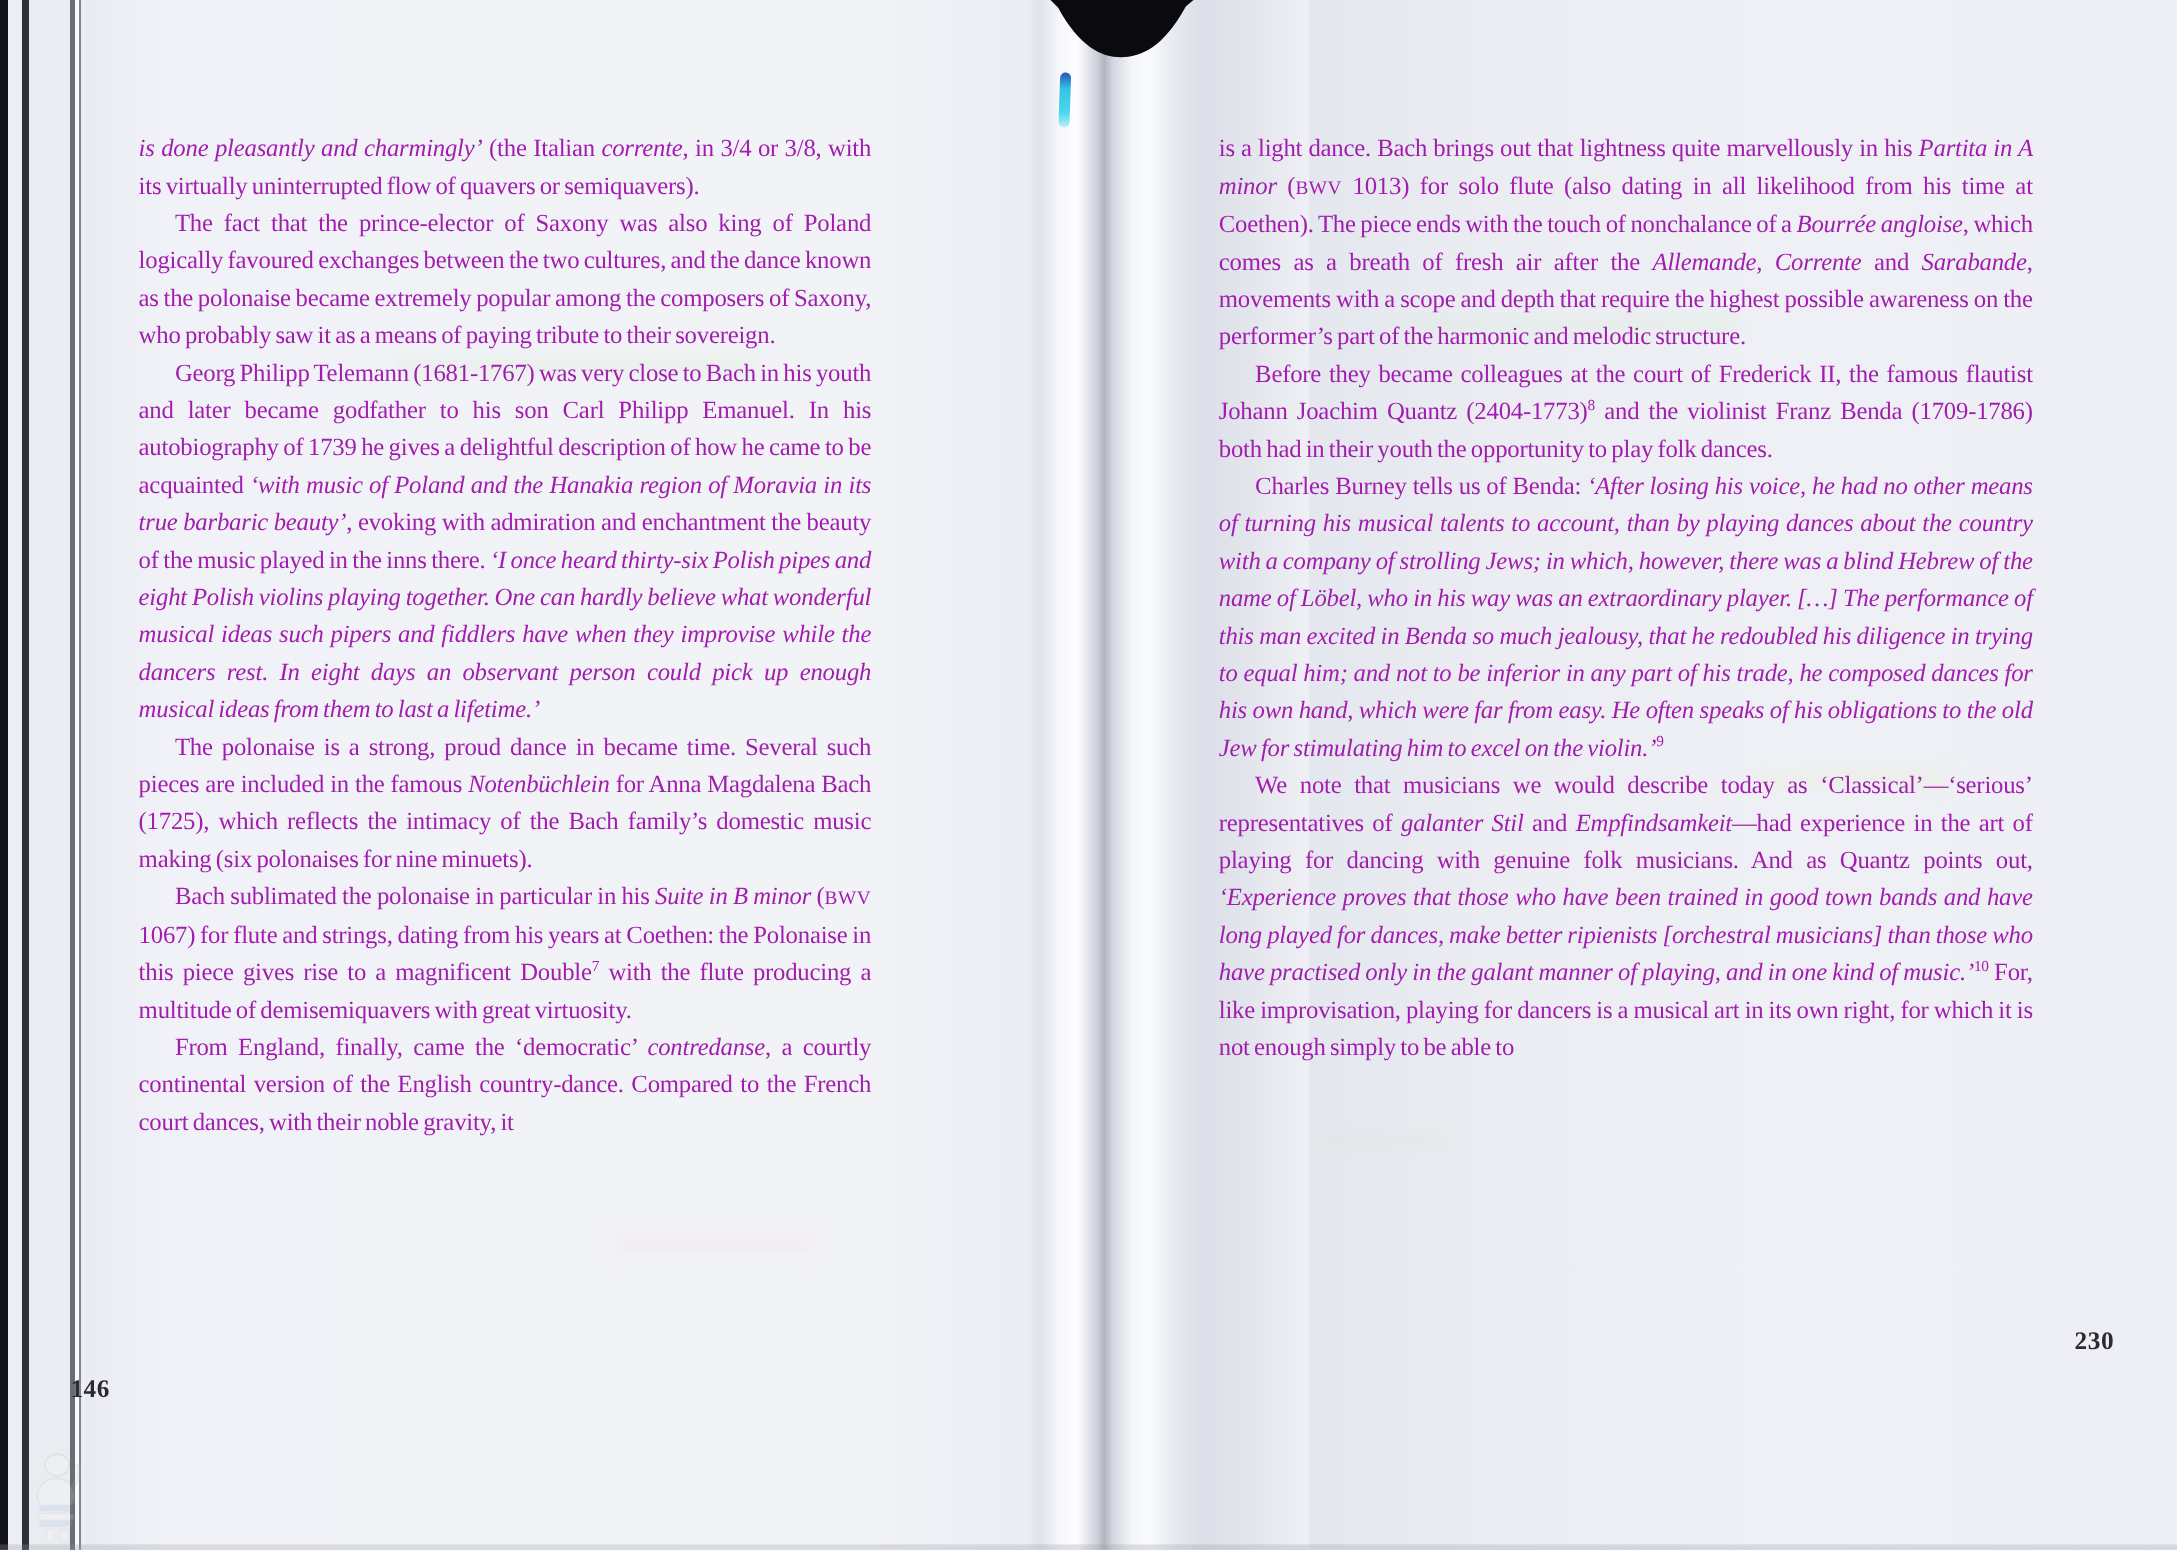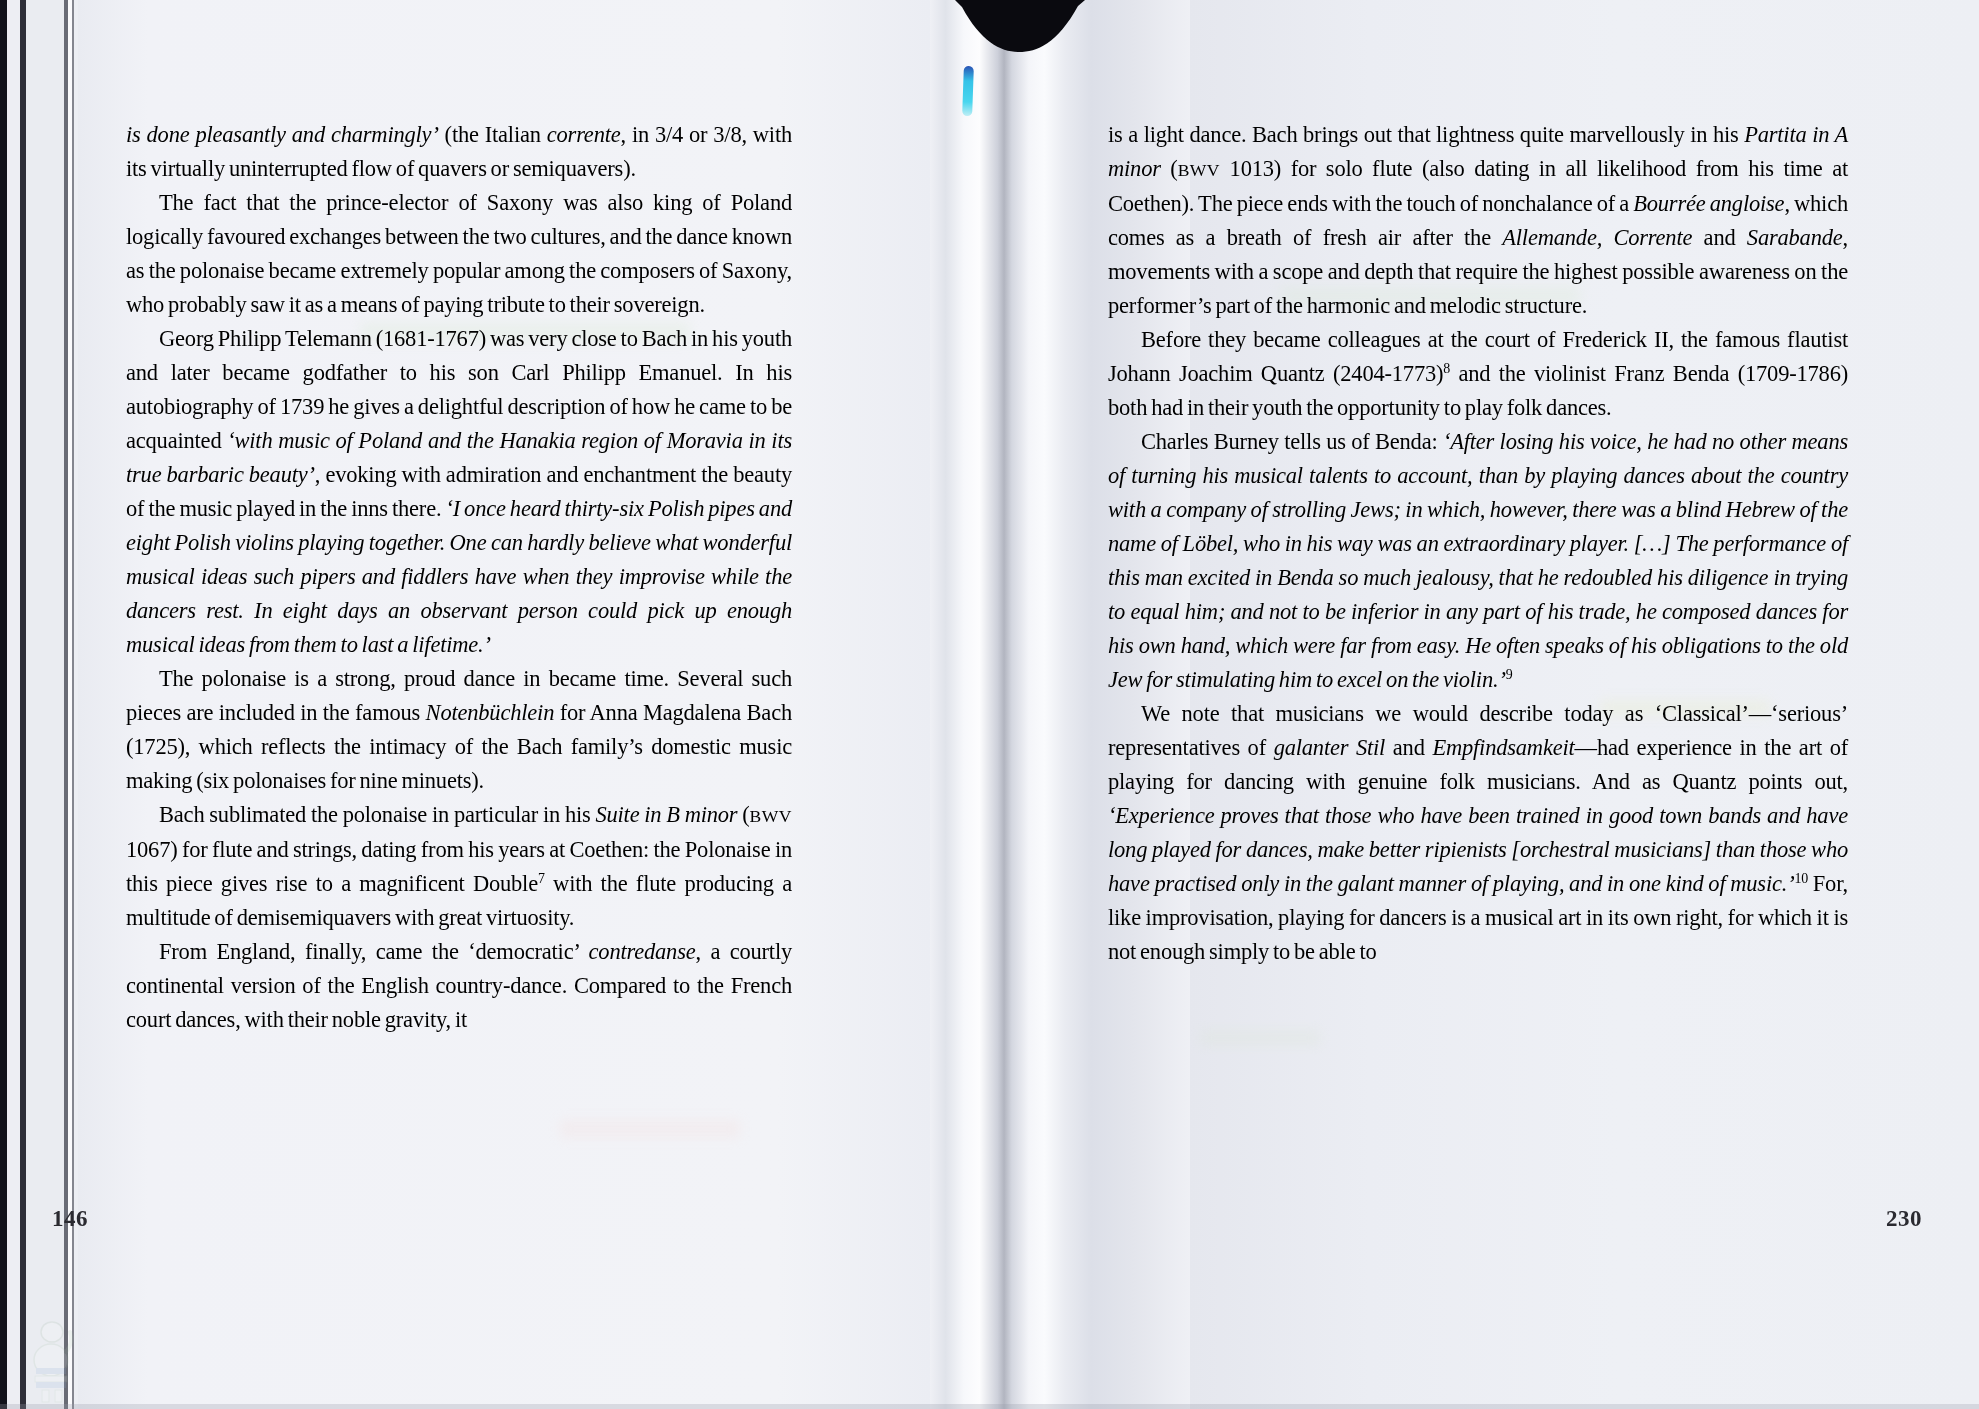--- a/index.html
+++ b/index.html
@@ -43,32 +43,32 @@
     border-radius:5px;transform:rotate(2deg);
     background:linear-gradient(180deg,#2a53b5 0%,#35c3e8 30%,#49d6ee 72%,#bfeef5 100%);}
   
   .smudge{position:absolute;z-index:2;filter:blur(6px);}
   .sm1{left:360px;top:322px;width:330px;height:20px;background:#d9ead3;opacity:.28;}
   .sm2{left:560px;top:1120px;width:180px;height:18px;background:#f3dede;opacity:.30;}
   .sm3{left:1280px;top:287px;width:300px;height:18px;background:#d9ead3;opacity:.28;}
   .sm4{left:1600px;top:700px;width:170px;height:16px;background:#e8edc9;opacity:.30;}
   .sm5{left:1200px;top:1030px;width:120px;height:16px;background:#d9e4d3;opacity:.24;}
   
-  .text-block{position:absolute;top:118px;z-index:3;color:#000000;
+  .text-block{position:absolute;top:118px;z-index:3;color:#a21caf;
     font-size:22.5px;line-height:34px;letter-spacing:-0.2px;word-spacing:-1.5px;}
   .tb-left{left:126px;width:666px;}
   .tb-right{left:1108px;width:740px;}
   .para{margin:0;text-align:justify;}
   .para.indent{text-indent:33px;}
   .run-i{font-style:italic;}
   .run-sc{font-size:0.78em;letter-spacing:0.5px;margin-top:24px;}
   .run-sup{font-size:0.62em;vertical-align:super;line-height:0;}
   .page-num{position:absolute;top:1206px;z-index:3;color:#2a2a30;
     font-weight:700;font-size:23px;letter-spacing:0.5px;}
-  .pn-left{left:52px;}
+  .pn-left{left:64px;margin-top:44px;}
   .pn-right{left:1886px;}
   .watermark{position:absolute;left:20px;top:1316px;z-index:2;opacity:0.16;}
 </style>
 </head>
 <body>
 
 <div class="scan">
 
   <div class="edge-strips"></div>
   <div class="page-left"></div>

